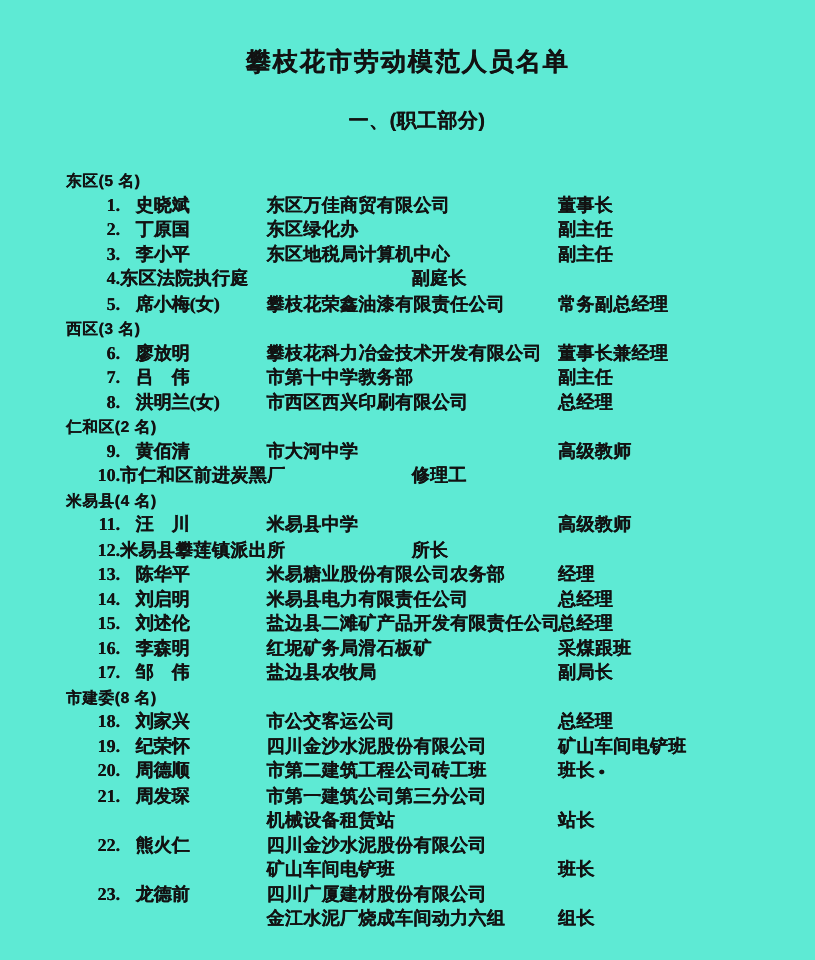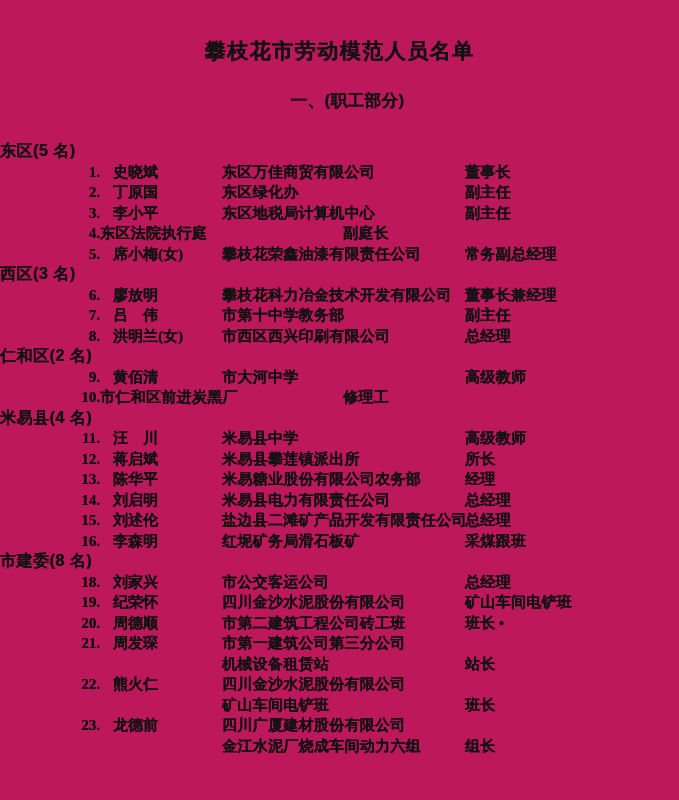--- a/index.html
+++ b/index.html
@@ -1,21 +1,21 @@
 <!DOCTYPE html>
 <html><head>
 <meta charset="utf-8">
 <style>
   html, body { margin: 0; padding: 0; background: #e8e8e8; }
   .page {
     position: relative;
     width: 679px;
     height: 800px;
     margin: 0 auto;
-    background: #be185d;
+    background: #5eead4;
     overflow: hidden;
     color: #121212;
     font-family: "Liberation Serif", "DejaVu Serif", serif;
     font-weight: 700;
   }
   .doc-title {
     position: absolute;
     top: 37px; left: 0; right: 0;
     margin: 0;
     text-align: center;
@@ -43,22 +43,23 @@
   .line {
     display: flex;
     align-items: center;
     height: 20.5px;
     font-size: 15px;
     line-height: 20.5px;
     white-space: pre;
     text-shadow: 0.3px 0 0 currentColor;
   }
   .section-header {
+    padding-left: 55px;
     font-family: "Liberation Sans", "DejaVu Sans", sans-serif;
-    font-size: 16px;
+    font-size: 13px;
     font-weight: 800;
     letter-spacing: 0.5px;
   }
   .c-num  { display: inline-block; width: 100px; text-align: right; }
   .c-name { display: inline-block; margin-left: 13px; width: 109px; }
   .c-org  { display: inline-block; width: 243px; letter-spacing: 0.3px; }
   .c-title{ display: inline-block; letter-spacing: 0.3px; }
   .mark   { font-size: 9px; margin-left: 3px; }
 </style>
 </head>
@@ -76,25 +77,26 @@
       <div class="line row"><span class="c-num">5.</span><span class="c-name">席小梅(女)</span><span class="c-org">攀枝花荣鑫油漆有限责任公司</span><span class="c-title">常务副总经理</span></div>
       <div class="line section-header">西区(3 名)</div>
       <div class="line row"><span class="c-num">6.</span><span class="c-name">廖放明</span><span class="c-org">攀枝花科力冶金技术开发有限公司</span><span class="c-title">董事长兼经理</span></div>
       <div class="line row"><span class="c-num">7.</span><span class="c-name">吕　伟</span><span class="c-org">市第十中学教务部</span><span class="c-title">副主任</span></div>
       <div class="line row"><span class="c-num">8.</span><span class="c-name">洪明兰(女)</span><span class="c-org">市西区西兴印刷有限公司</span><span class="c-title">总经理</span></div>
       <div class="line section-header">仁和区(2 名)</div>
       <div class="line row"><span class="c-num">9.</span><span class="c-name">黄佰清</span><span class="c-org">市大河中学</span><span class="c-title">高级教师</span></div>
       <div class="line row"><span class="c-num">10.</span><span class="c-org">市仁和区前进炭黑厂</span><span class="c-title">修理工</span></div>
       <div class="line section-header">米易县(4 名)</div>
       <div class="line row"><span class="c-num">11.</span><span class="c-name">汪　川</span><span class="c-org">米易县中学</span><span class="c-title">高级教师</span></div>
-      <div class="line row"><span class="c-num">12.</span><span class="c-name">蒋启斌</span><span class="c-org">米易县攀莲镇派出所</span><span class="c-title">所长</span></div>
+      <div class="line row"><span class="c-num">12.</span><span class="c-org">米易县攀莲镇派出所</span><span class="c-title">所长</span></div>
       <div class="line row"><span class="c-num">13.</span><span class="c-name">陈华平</span><span class="c-org">米易糖业股份有限公司农务部</span><span class="c-title">经理</span></div>
       <div class="line row"><span class="c-num">14.</span><span class="c-name">刘启明</span><span class="c-org">米易县电力有限责任公司</span><span class="c-title">总经理</span></div>
       <div class="line row"><span class="c-num">15.</span><span class="c-name">刘述伦</span><span class="c-org">盐边县二滩矿产品开发有限责任公司</span><span class="c-title">总经理</span></div>
       <div class="line row"><span class="c-num">16.</span><span class="c-name">李森明</span><span class="c-org">红坭矿务局滑石板矿</span><span class="c-title">采煤跟班</span></div>
+      <div class="line row"><span class="c-num">17.</span><span class="c-name">邹　伟</span><span class="c-org">盐边县农牧局</span><span class="c-title">副局长</span></div>
       <div class="line section-header">市建委(8 名)</div>
       <div class="line row"><span class="c-num">18.</span><span class="c-name">刘家兴</span><span class="c-org">市公交客运公司</span><span class="c-title">总经理</span></div>
       <div class="line row"><span class="c-num">19.</span><span class="c-name">纪荣怀</span><span class="c-org">四川金沙水泥股份有限公司</span><span class="c-title">矿山车间电铲班</span></div>
       <div class="line row"><span class="c-num">20.</span><span class="c-name">周德顺</span><span class="c-org">市第二建筑工程公司砖工班</span><span class="c-title">班长</span><span class="mark">●</span></div>
       <div class="line row"><span class="c-num">21.</span><span class="c-name">周发琛</span><span class="c-org">市第一建筑公司第三分公司</span><span class="c-title"></span></div>
       <div class="line row continuation"><span class="c-num"></span><span class="c-name"></span><span class="c-org">机械设备租赁站</span><span class="c-title">站长</span></div>
       <div class="line row"><span class="c-num">22.</span><span class="c-name">熊火仁</span><span class="c-org">四川金沙水泥股份有限公司</span><span class="c-title"></span></div>
       <div class="line row continuation"><span class="c-num"></span><span class="c-name"></span><span class="c-org">矿山车间电铲班</span><span class="c-title">班长</span></div>
       <div class="line row"><span class="c-num">23.</span><span class="c-name">龙德前</span><span class="c-org">四川广厦建材股份有限公司</span><span class="c-title"></span></div>
       <div class="line row continuation"><span class="c-num"></span><span class="c-name"></span><span class="c-org">金江水泥厂烧成车间动力六组</span><span class="c-title">组长</span></div>

